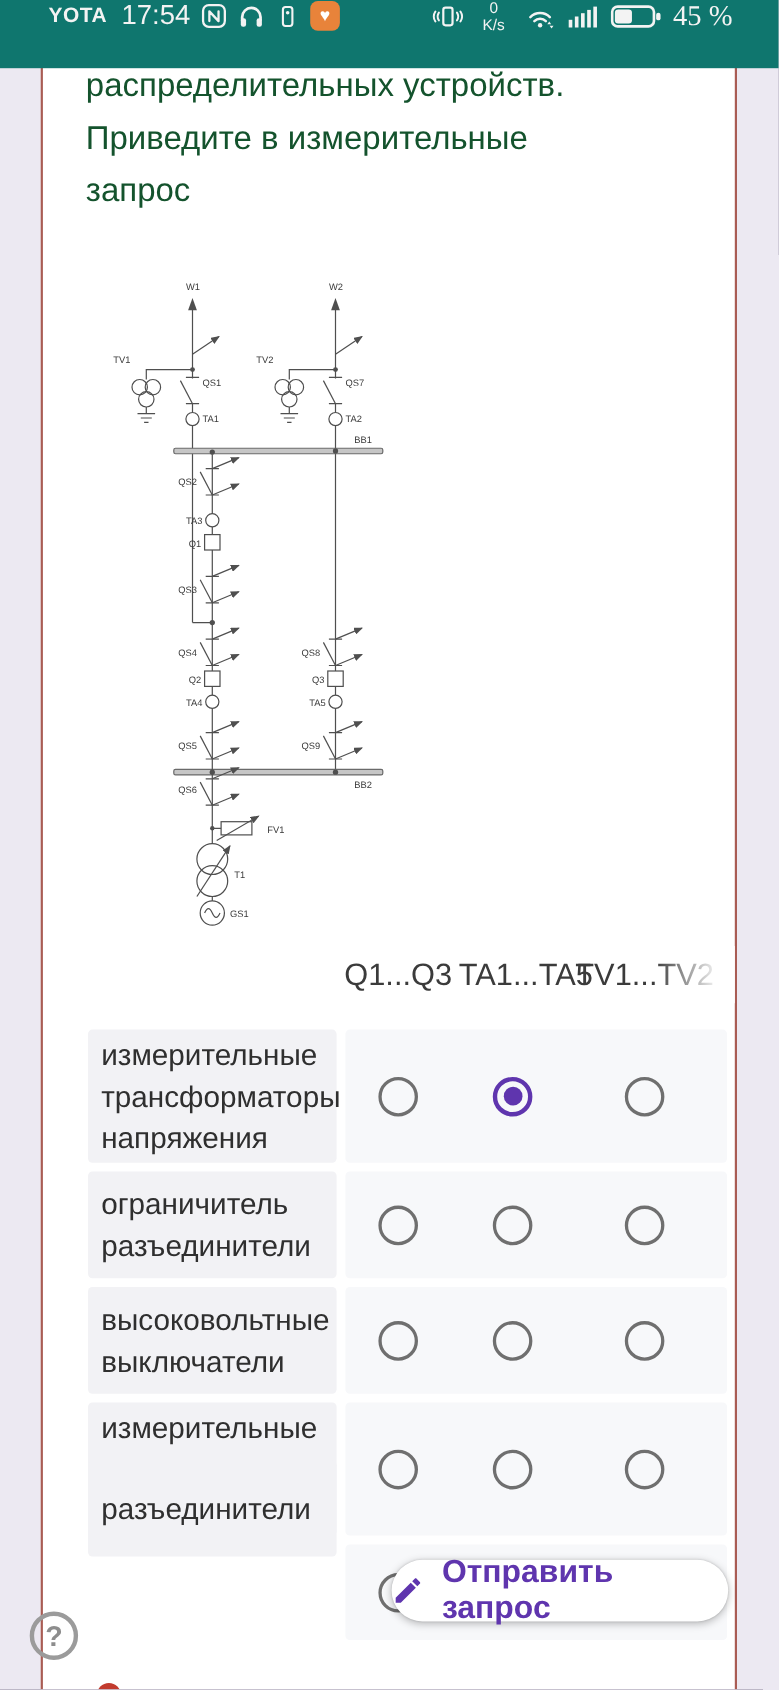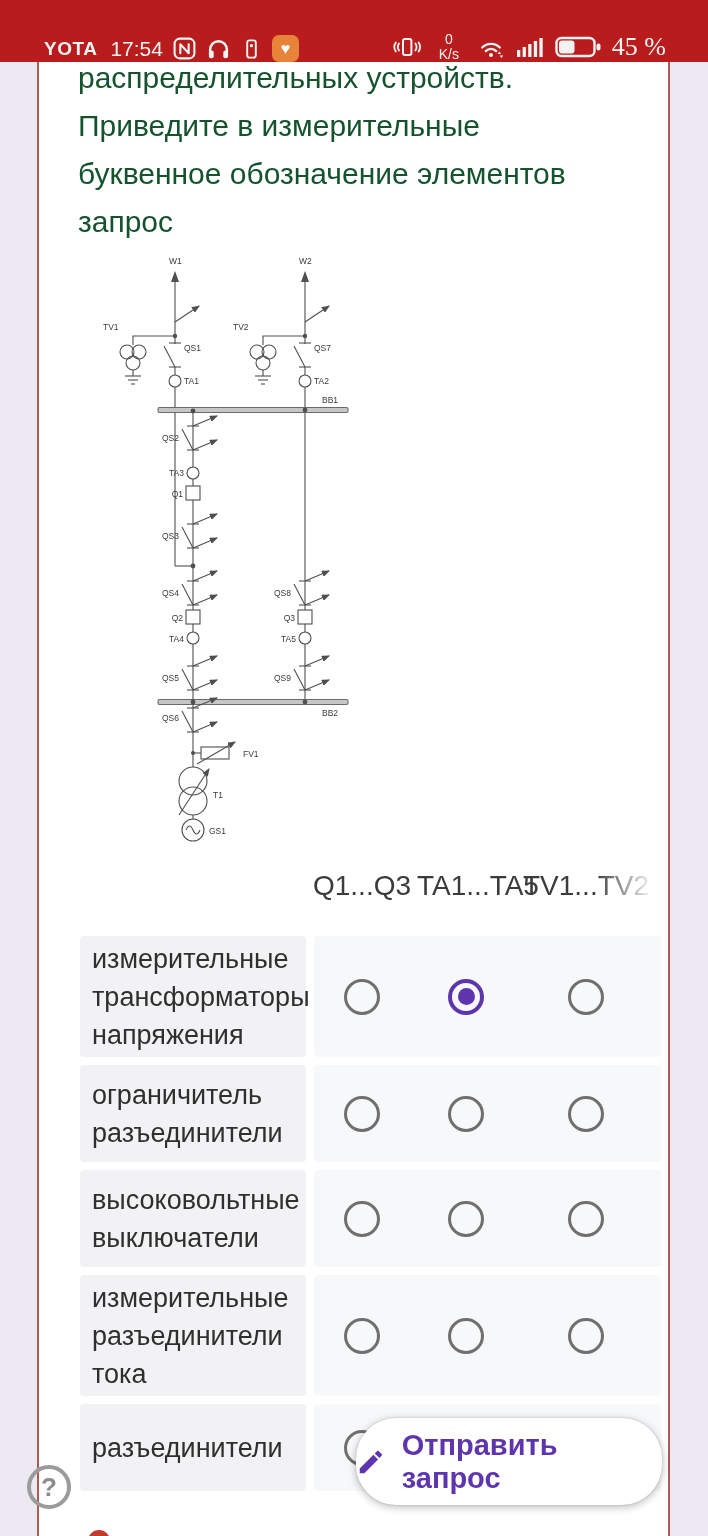--- a/index.html
+++ b/index.html
@@ -1,24 +1,24 @@
 <!DOCTYPE html>
 <html><head>
 <meta charset="utf-8">
 <style>
   html,body{margin:0;padding:0;background:#9a94a8;}
   *{box-sizing:border-box;}
   .page{position:relative;width:708px;height:1536px;margin:0 auto;background:#ece9f2;overflow:hidden;
         font-family:"Liberation Sans",sans-serif;}
   
-  .statusbar{position:absolute;left:0;top:0;width:708px;height:62px;background:#b91c1c;z-index:50;
-             display:flex;align-items:flex-end;color:#f3f3f3;}
+  .statusbar{position:absolute;left:0;top:0;width:708px;height:62px;background:#0f766e;z-index:50;
+             display:flex;align-items:flex-start;color:#f3f3f3;}
   .sb-left{display:flex;align-items:center;gap:9px;margin-left:44px;}
   .sb-carrier{font-size:19px;font-weight:600;letter-spacing:.5px;}
-  .sb-time{font-size:21px;font-weight:400;margin-left:4px;}
+  .sb-time{font-size:25px;font-weight:400;margin-left:4px;}
   .sb-right{display:flex;align-items:center;gap:10px;margin-left:auto;margin-right:42px;}
   .sb-speed{font-size:14px;line-height:15px;text-align:center;width:36px;font-weight:500;}
   .sb-batterypct{font-size:26px;font-family:Liberation Serif, serif;}
   .appicon{width:27px;height:27px;border-radius:7px;background:#e8833a;display:flex;align-items:center;justify-content:center;
            color:#fff;font-size:16px;line-height:1;}
   .sbicon{display:block;}
   
   .card{position:absolute;left:37px;top:0;width:633px;height:1536px;background:#ffffff;
         border-left:2px solid #a95c54;border-right:2px solid #a95c54;z-index:1;overflow:hidden;}
   .question{position:absolute;left:39px;top:54px;width:560px;color:#14532d;font-size:30px;line-height:48px;}
@@ -31,21 +31,21 @@
             background:linear-gradient(90deg,rgba(255,255,255,0),#fff 80%);pointer-events:none;}
   .row-label{position:absolute;left:41px;width:226px;background:#f2f2f5;border-radius:4px;
              display:flex;align-items:center;padding:6px 4px 6px 12px;font-size:27px;line-height:38px;color:#2f2f2f;}
   .row-panel{position:absolute;left:275px;width:347px;background:#f7f8fa;border-radius:4px;}
   .radio{position:absolute;width:36px;height:36px;border-radius:50%;border:3px solid #6f6f6f;background:transparent;}
   .radio.sel{border:4px solid #5f35ae;}
   .radio.sel .dot{position:absolute;left:50%;top:50%;width:17px;height:17px;margin:-8.5px 0 0 -8.5px;
                   border-radius:50%;background:#5f35ae;}
   .reddot{position:absolute;left:49px;top:1530px;width:22px;height:22px;border-radius:50%;background:#c23b2e;}
   
-  .fab{position:absolute;left:356px;top:1418px;width:306px;height:87px;background:#fff;border-radius:40px;
+  .fab{position:absolute;left:356px;top:1418px;width:306px;height:56px;background:#fff;border-radius:40px;
        box-shadow:0 2px 8px rgba(0,0,0,.28),0 0 2px rgba(0,0,0,.18);z-index:40;
        display:flex;align-items:center;justify-content:center;gap:16px;color:#5f35ae;font-size:29px;font-weight:600;}
   
   .help{position:absolute;left:27px;top:1465px;width:44px;height:44px;border-radius:50%;border:4px solid #9b9b9b;
         color:#8d8d8d;font-size:26px;font-weight:700;display:flex;align-items:center;justify-content:center;z-index:45;}
 </style>
 </head>
 <body>
 
 <div class="page">
@@ -102,21 +102,20 @@
       </svg>
       <span class="sb-batterypct">45 %</span>
     </div>
   </div>
 
   <div class="card">
 
     <div class="question">
       <div>распределительных устройств.</div>
       <div>Приведите в измерительные</div>
-      <div>буквенное обозначение элементов</div>
       <div>запрос</div>
     </div>
 
     <svg class="diagram" viewBox="0 0 280 600">
       <defs>
         <marker id="ah" markerWidth="8" markerHeight="6" refX="6.5" refY="3" orient="auto">
           <path d="M0,0 L7.5,3 L0,6 z" fill="#4f4f4f"></path>
         </marker>
       </defs>
       <g stroke="#4f4f4f" stroke-width="1.1" fill="none">
@@ -285,21 +284,21 @@
           <div class="radio" style="left: 30px; top: 30.5px;"></div>
           <div class="radio" style="left: 134px; top: 30.5px;"></div>
           <div class="radio" style="left: 254px; top: 30.5px;"></div>
         </div>
         <div class="row-label" style="top: 1275px; height: 121px;">измерительные разъединители тока</div>
         <div class="row-panel" style="top: 1275px; height: 121px;">
           <div class="radio" style="left: 30px; top: 42.5px;"></div>
           <div class="radio" style="left: 134px; top: 42.5px;"></div>
           <div class="radio" style="left: 254px; top: 42.5px;"></div>
         </div>
-        <div class="row-label" style="top: 1404px; height: 87px;">разъединители</div>
+        <div class="row-label" style="top: 1328px; height: 87px;">разъединители</div>
         <div class="row-panel" style="top: 1404px; height: 87px;">
           <div class="radio" style="left: 30px; top: 25.5px;"></div>
           <div class="radio" style="left: 134px; top: 25.5px;"></div>
           <div class="radio" style="left: 254px; top: 25.5px;"></div>
         </div>
       </div>
 
     <div class="reddot"></div>
   </div>
 

